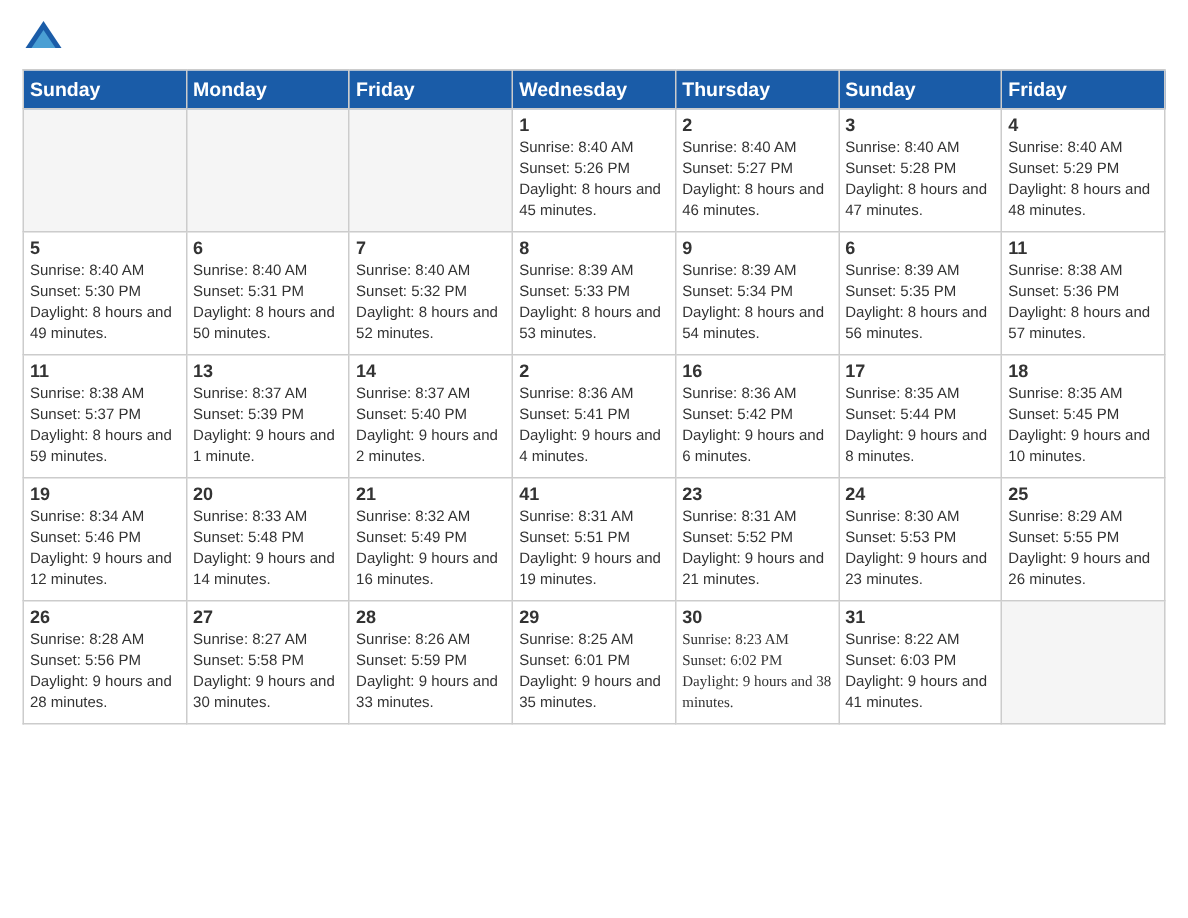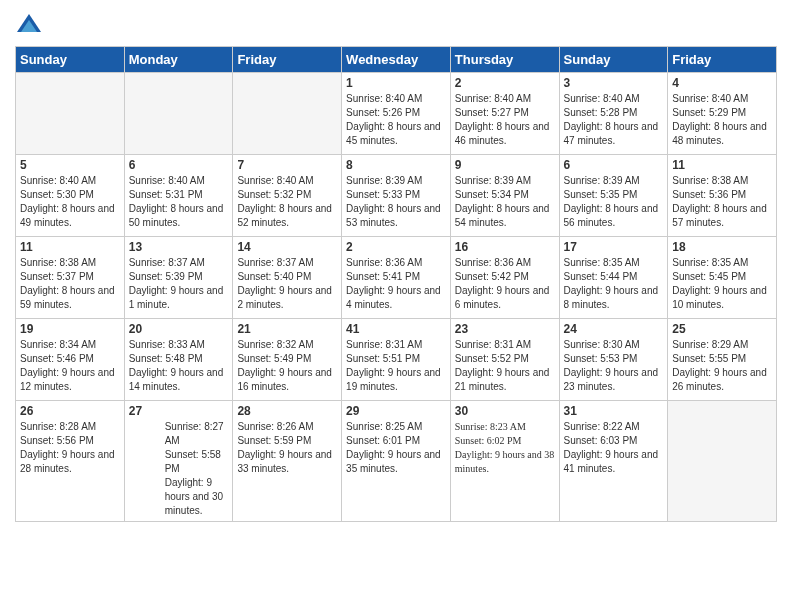--- a/index.html
+++ b/index.html
@@ -291,21 +291,21 @@
         </tr>
         <tr>
           <td>
             <div class="day-number">26</div>
             <div class="day-info" style="white-space: pre-line;">Sunrise: 8:28 AM
 Sunset: 5:56 PM
 Daylight: 9 hours and 28 minutes.</div>
           </td>
           <td>
             <div class="day-number">27</div>
-            <div class="day-info" style="white-space: pre-line; margin-left: 36px;">Sunrise: 8:27 AM
+            <div class="day-info" style="white-space: pre-line;">Sunrise: 8:27 AM
 Sunset: 5:58 PM
 Daylight: 9 hours and 30 minutes.</div>
           </td>
           <td>
             <div class="day-number">28</div>
             <div class="day-info" style="white-space: pre-line;">Sunrise: 8:26 AM
 Sunset: 5:59 PM
 Daylight: 9 hours and 33 minutes.</div>
           </td>
           <td>

